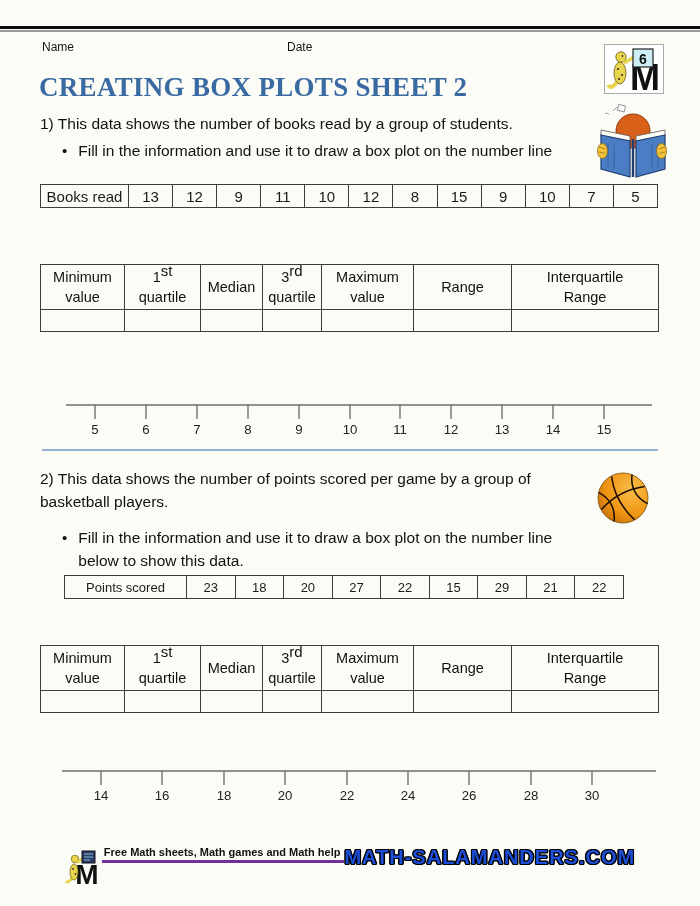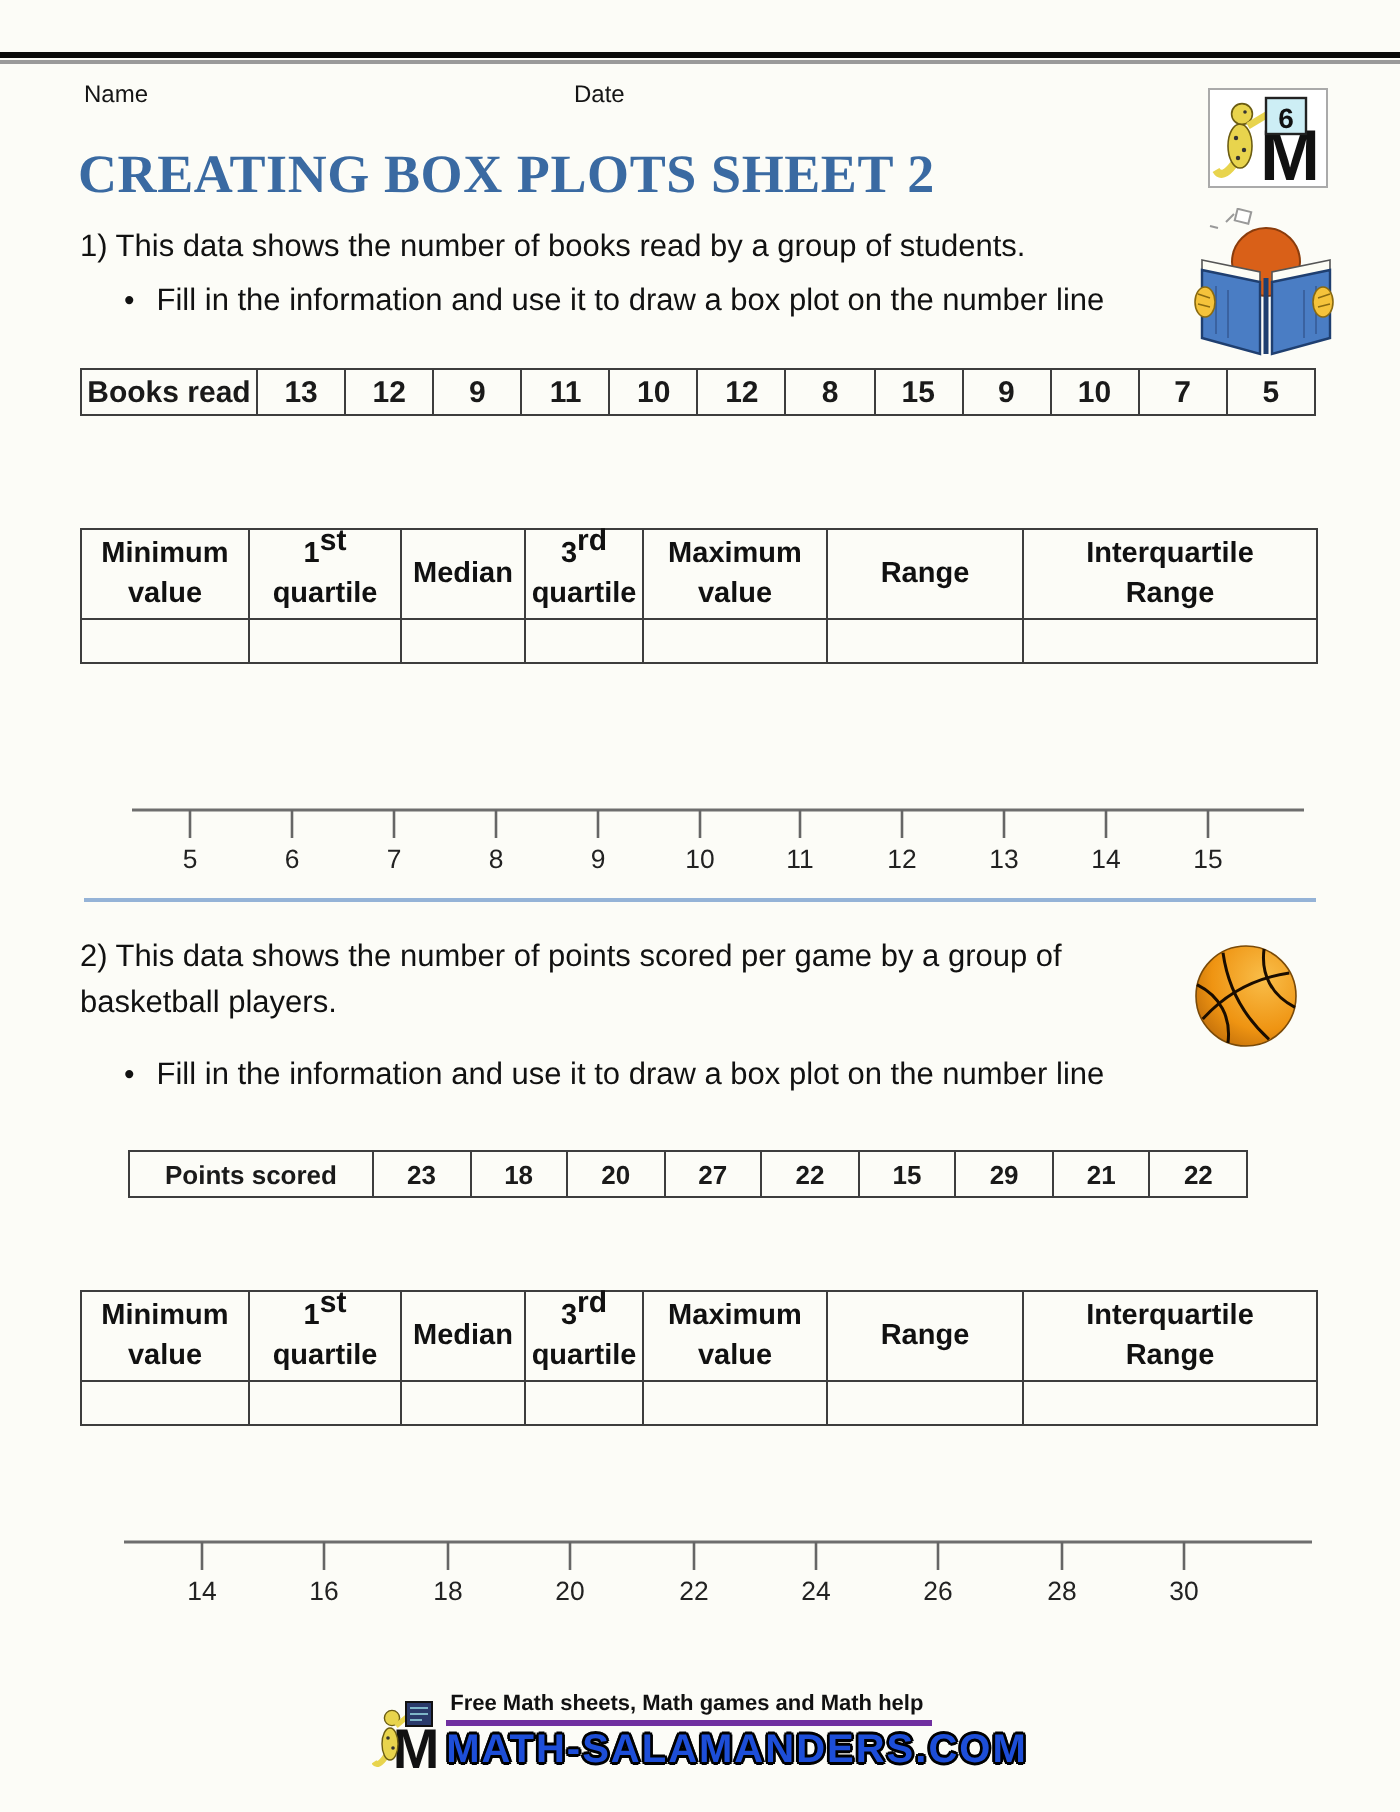--- a/index.html
+++ b/index.html
@@ -35,21 +35,21 @@
   .prompt { font-size:15.5px; line-height:23px; color:#111; }
   .q1-prompt { left:40px; top:112px; width:540px; }
   .q2-prompt { left:40px; top:467px; width:540px; }
 
   .bullet-item { display:flex; gap:11px; font-size:15.5px; line-height:23px; color:#111; }
   .q1-bullet { left:62px; top:139px; }
   .q2-bullet { left:62px; top:526px; }
   .dot { font-size:15px; line-height:23px; }
 
   table { border-collapse: collapse; table-layout: fixed; }
-  td, th { border:1.2px solid #3d3d3d; font-weight:bold; }
+  td, th { border:1.2px solid #3d3d3d; font-weight:normal; }
 
   .data-table { left:40px; top:184px; width:618px; }
   .data-table td { text-align:center; font-size:15px; height:23px; padding:0; }
   .data-table .row-label { font-size:15px; }
 
   .points-table { left:64px; top:575px; width:560px; }
   .points-table td { text-align:center; font-size:13px; height:23px; padding:0; }
 
   .summary-table { left:40px; width:618px;margin-top:37px; }
   .summary-q1 { top:227px; }
@@ -68,21 +68,21 @@
   .numberline svg { width:618px; height:46px; display:block; }
   .nl-text { font-size:13.2px; fill:#222; font-family:"Liberation Sans", sans-serif; }
 
   .divider { left:42px; top:449px; width:616px; height:2px; background:#95b3d7; }
 
   .reading-img { left:596px; top:104px; width:72px; height:76px; }
   .basketball-img { left:597px; top:472px; width:52px; height:52px; }
 
   .footer { top:845px; left:0; width:700px; display:flex; justify-content:center; align-items:flex-start; gap:3px; }
   .footer-logo { width:34px; height:40px; margin-top:3px; }
-  .footer-text { display:flex; flex-direction:column; }
+  .footer-text { display:flex; flex-direction:row; }
   .tagline {
     font-size:11px; font-weight:bold; color:#111;
     border-bottom:3px solid #7030a0; padding:1px 4px 2px 2px;
     align-self:flex-start;
   }
   .site-wordmark {
     margin-top:1px;
     font-size:20px; font-weight:bold; letter-spacing:1px;
     color:#1d4ed8;
     text-shadow:
@@ -289,21 +289,21 @@
   <g stroke="#1a0d00" stroke-width="1.5" fill="none" transform="rotate(-28 26 26)">
     <path d="M26,1.5 C20,18 20,34 26,50.5"></path>
     <path d="M1.5,26 C18,20 34,20 50.5,26"></path>
     <path d="M7,9.5 C14.5,20 14.5,32 7,42.5"></path>
     <path d="M45,9.5 C37.5,20 37.5,32 45,42.5"></path>
   </g>
 </svg>
 
 <div class="abs bullet-item q2-bullet">
   <span class="dot">•</span>
-  <span><span>Fill in the information and use it to draw a box plot on the number line</span><br></span>
+  <span><span>Fill in the information and use it to draw a box plot on the number line</span><br><span>below to show this data.</span></span>
 </div>
 
 <table class="abs points-table">
   <colgroup>
     <col style="width:122px">
       <col>
       <col>
       <col>
       <col>
       <col>

